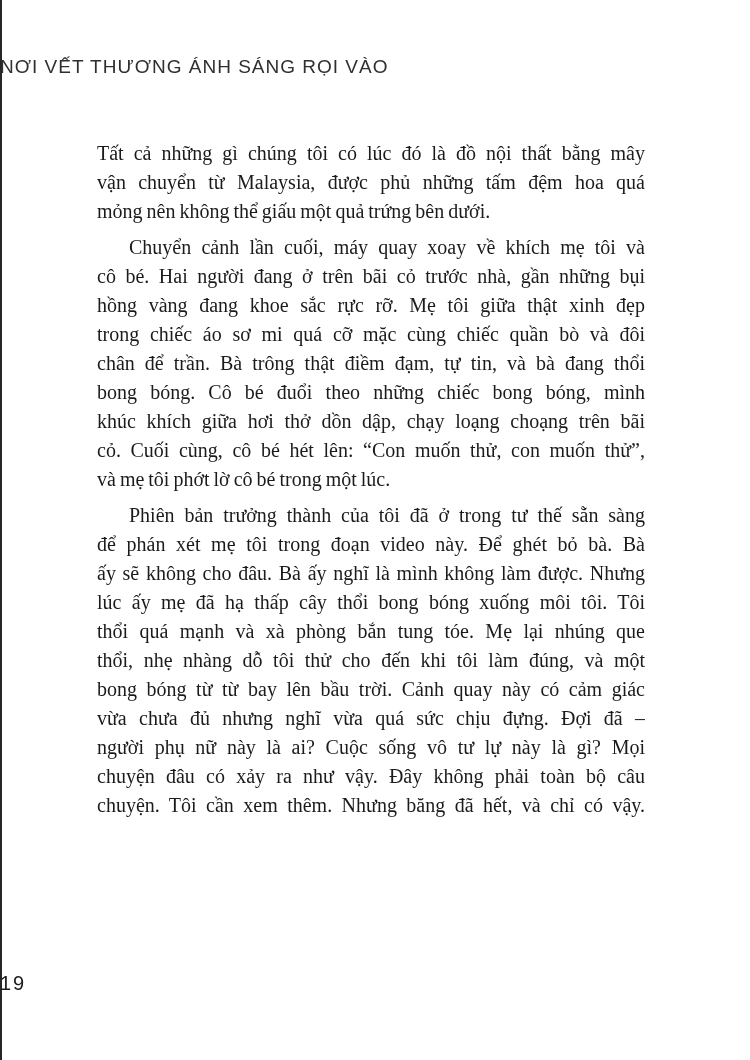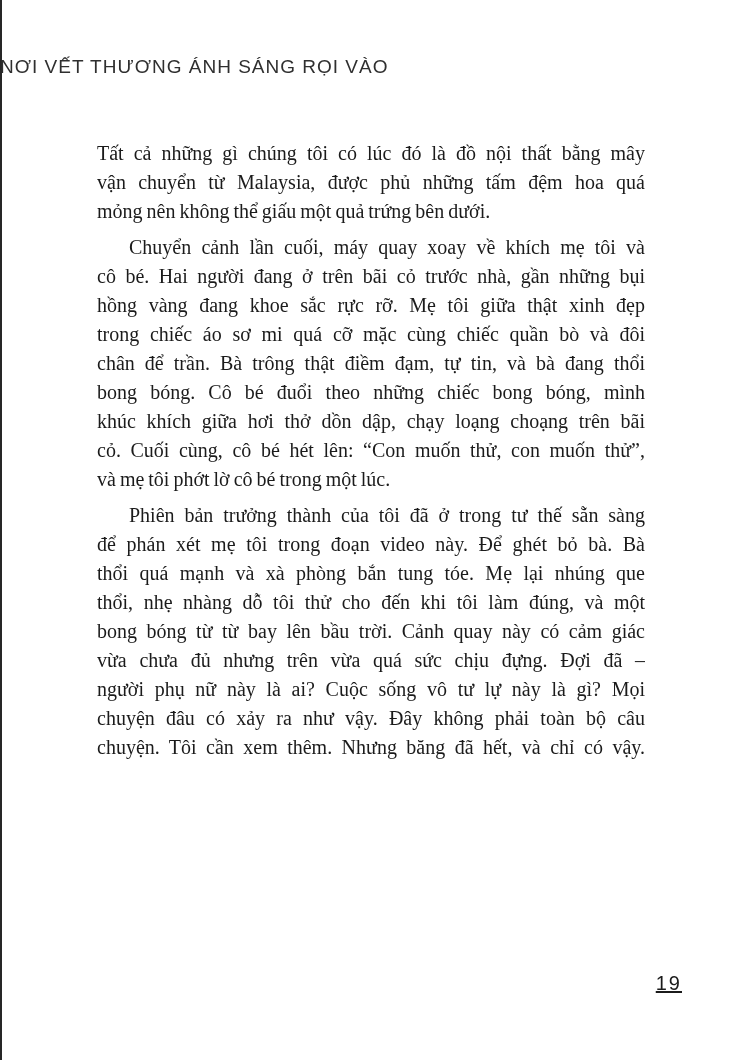--- a/index.html
+++ b/index.html
@@ -40,25 +40,24 @@
   .line {
     height:29px; overflow:hidden;
     text-align:justify; text-align-last:justify;
   }
   .line.last { text-align:center; text-align-last:left; }
   .line.indent-first { padding-left:32px; }
   .seg-italic { }
   .page-number {
     position:absolute; top:972px; left:0;
     width:682px;
-    text-align:right;
+    text-align:left;
     font-family:"Liberation Sans","DejaVu Sans",sans-serif;
     font-size:20px; letter-spacing:2px;
     color:var(--txt,#1b1b1b);
-    text-decoration:underline;
   }
 </style>
 </head>
 <body>
 
 <div class="page" style="--bg: #ffffff; --txt: #1b1b1b; --head: #2f2f2f; --edge: #262626;">
   <div class="edge-line"></div>
 
   <div class="running-head">NƠI VẾT THƯƠNG ÁNH SÁNG RỌI VÀO</div>
 
@@ -75,24 +74,26 @@
         <div class="line"><span>trong chiếc áo sơ mi quá cỡ mặc cùng chiếc quần bò và đôi</span></div>
         <div class="line"><span>chân để trần. Bà trông thật điềm đạm, tự tin, và bà đang thổi</span></div>
         <div class="line"><span>bong bóng. Cô bé đuổi theo những chiếc bong bóng, mình</span></div>
         <div class="line"><span>khúc khích giữa hơi thở dồn dập, chạy loạng choạng trên bãi</span></div>
         <div class="line"><span>cỏ. Cuối cùng, cô bé hét lên: “Con muốn thử, con muốn thử”,</span></div>
         <div class="line last"><span>và mẹ tôi phớt lờ cô bé trong một lúc.</span></div>
       </div>
       <div class="para">
         <div class="line indent-first"><span>Phiên bản trưởng thành của tôi đã ở trong tư thế sẵn sàng</span></div>
         <div class="line"><span>để phán xét mẹ tôi trong đoạn video này. Để ghét bỏ bà. </span><span class="seg-italic">Bà</span></div>
+        <div class="line"><span class="seg-italic">ấy sẽ không cho đâu. Bà ấy nghĩ là mình không làm được.</span><span> Nhưng</span></div>
+        <div class="line"><span>lúc ấy mẹ đã hạ thấp cây thổi bong bóng xuống môi tôi. Tôi</span></div>
         <div class="line"><span>thổi quá mạnh và xà phòng bắn tung tóe. Mẹ lại nhúng que</span></div>
         <div class="line"><span>thổi, nhẹ nhàng dỗ tôi thử cho đến khi tôi làm đúng, và một</span></div>
         <div class="line"><span>bong bóng từ từ bay lên bầu trời. Cảnh quay này có cảm giác</span></div>
-        <div class="line"><span>vừa chưa đủ nhưng trên vừa quá sức chịu đựng. Đợi đã –</span></div>
+        <div class="line"><span>vừa chưa đủ nhưng nghĩ vừa quá sức chịu đựng. Đợi đã –</span></div>
         <div class="line"><span>người phụ nữ này là ai? Cuộc sống vô tư lự này là gì? Mọi</span></div>
         <div class="line"><span>chuyện đâu có xảy ra như vậy. Đây không phải toàn bộ câu</span></div>
         <div class="line"><span>chuyện. Tôi cần xem thêm. Nhưng băng đã hết, và chỉ có vậy.</span></div>
       </div>
     </div>
 
   <div class="page-number">19</div>
 </div>
 
 </body></html>

